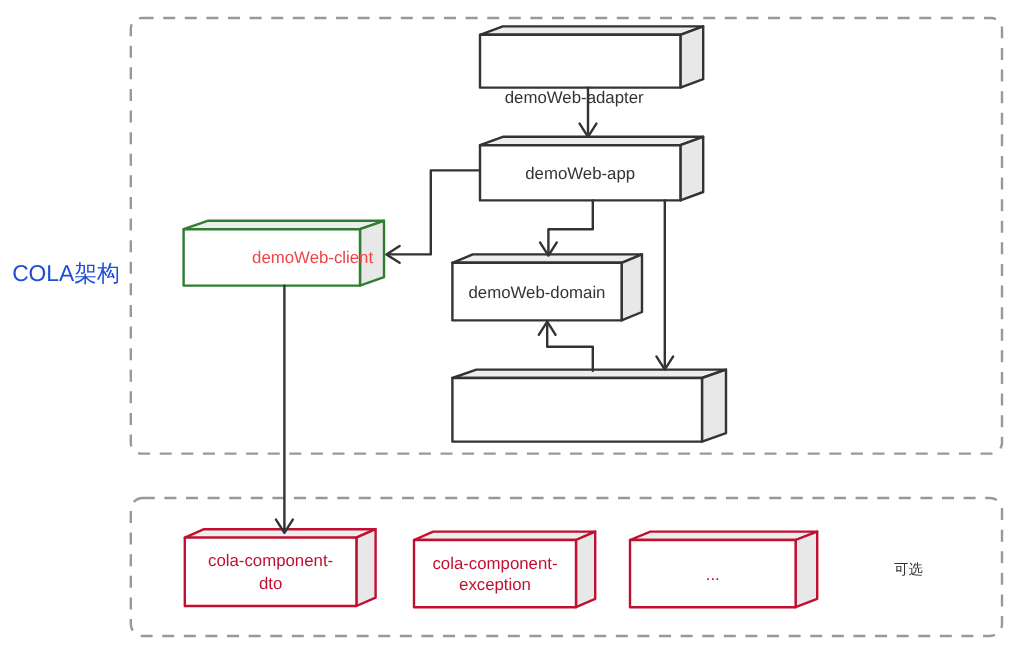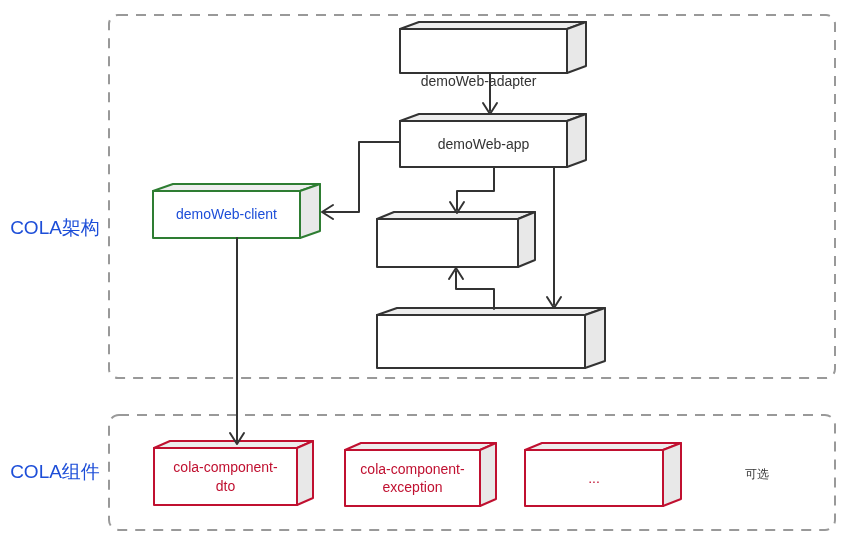--- a/index.html
+++ b/index.html
@@ -13,21 +13,21 @@
   .stage svg { position:absolute; left:0; top:0; }
   .lbl {
     position:absolute;
     display:flex; align-items:center; justify-content:center;
     text-align:center;
     font-size:14px; line-height:1.3;
     color:#333333;
     white-space:pre-line;
     pointer-events:none;
   }
-  .lbl.green { color:#1d4ed8; }
+  .lbl.green { color:#ef4444;margin-left:34px; }
   .lbl.red   { color:#c01030; }
   .group-lbl {
     position:absolute;
     display:flex; align-items:center; justify-content:center;
     font-size:19px; color:#1d4ed8;
   }
   .note-lbl {
     position:absolute;
     display:flex; align-items:center; justify-content:center;
     font-size:12px; color:#333333;
@@ -113,25 +113,25 @@
         <path d="M449 279 L456 268 L463 279"></path>
       </g>
       <g>
         <path d="M237 238 L237 441"></path>
         <path d="M230 433 L237 444 L244 433"></path>
       </g>
     </g>
   </svg>
 
   <div class="group-lbl" style="left:8px; top:217px; width:94px; height:22px;">COLA架构</div>
-  <div class="group-lbl" style="left:8px; top:461px; width:94px; height:22px;">COLA组件</div>
 
   <div class="lbl" style="left:400px; top:29px; width:157px; height:44px;margin-top:30px;">demoWeb-adapter</div>
   <div class="lbl" style="left:400px; top:121px; width:167px; height:46px;">demoWeb-app</div>
   <div class="lbl green" style="left:153px; top:191px; width:147px; height:47px;">demoWeb-client</div>
+  <div class="lbl" style="left:377px; top:219px; width:141px; height:48px;">demoWeb-domain</div>
   <div class="lbl red" style="left:154px; top:448px; width:143px; height:57px;">cola-component-
 dto</div>
   <div class="lbl red" style="left:345px; top:450px; width:135px; height:56px;">cola-component-
 exception</div>
   <div class="lbl red" style="left:525px; top:450px; width:138px; height:56px;">...</div>
 
   <div class="note-lbl" style="left:722px; top:463px; width:70px; height:22px;">可选</div>
 
 </div>
 

